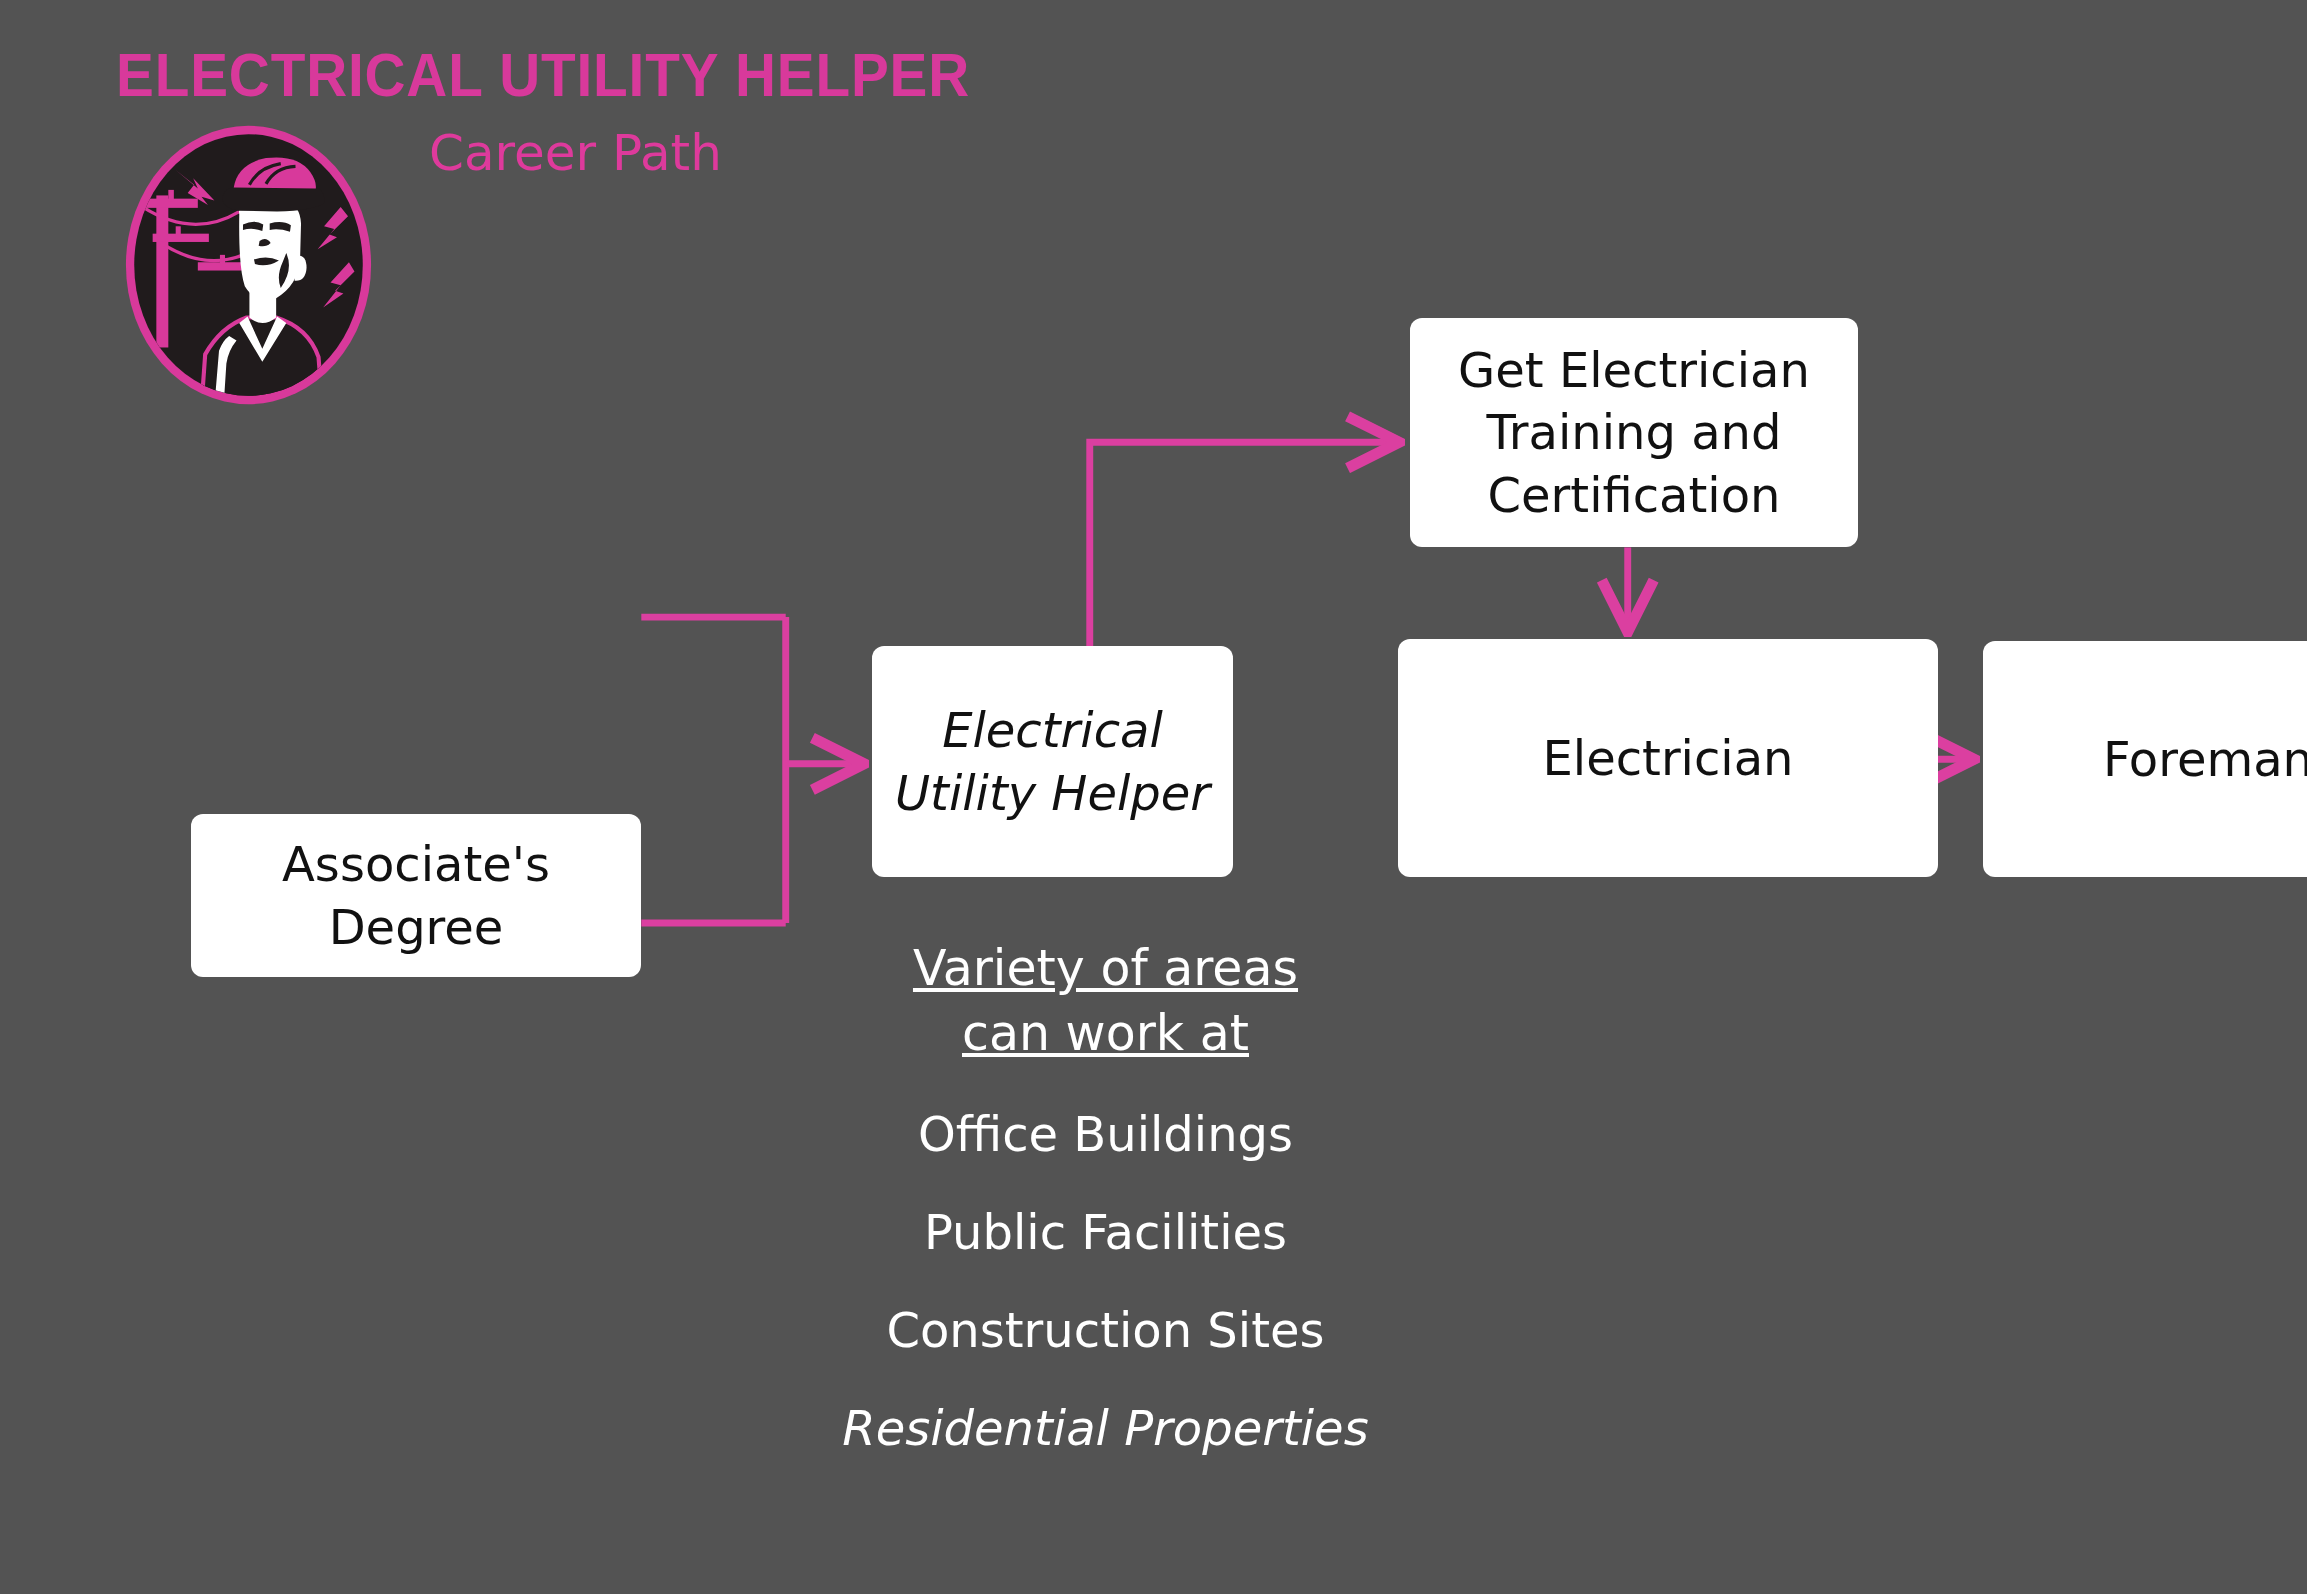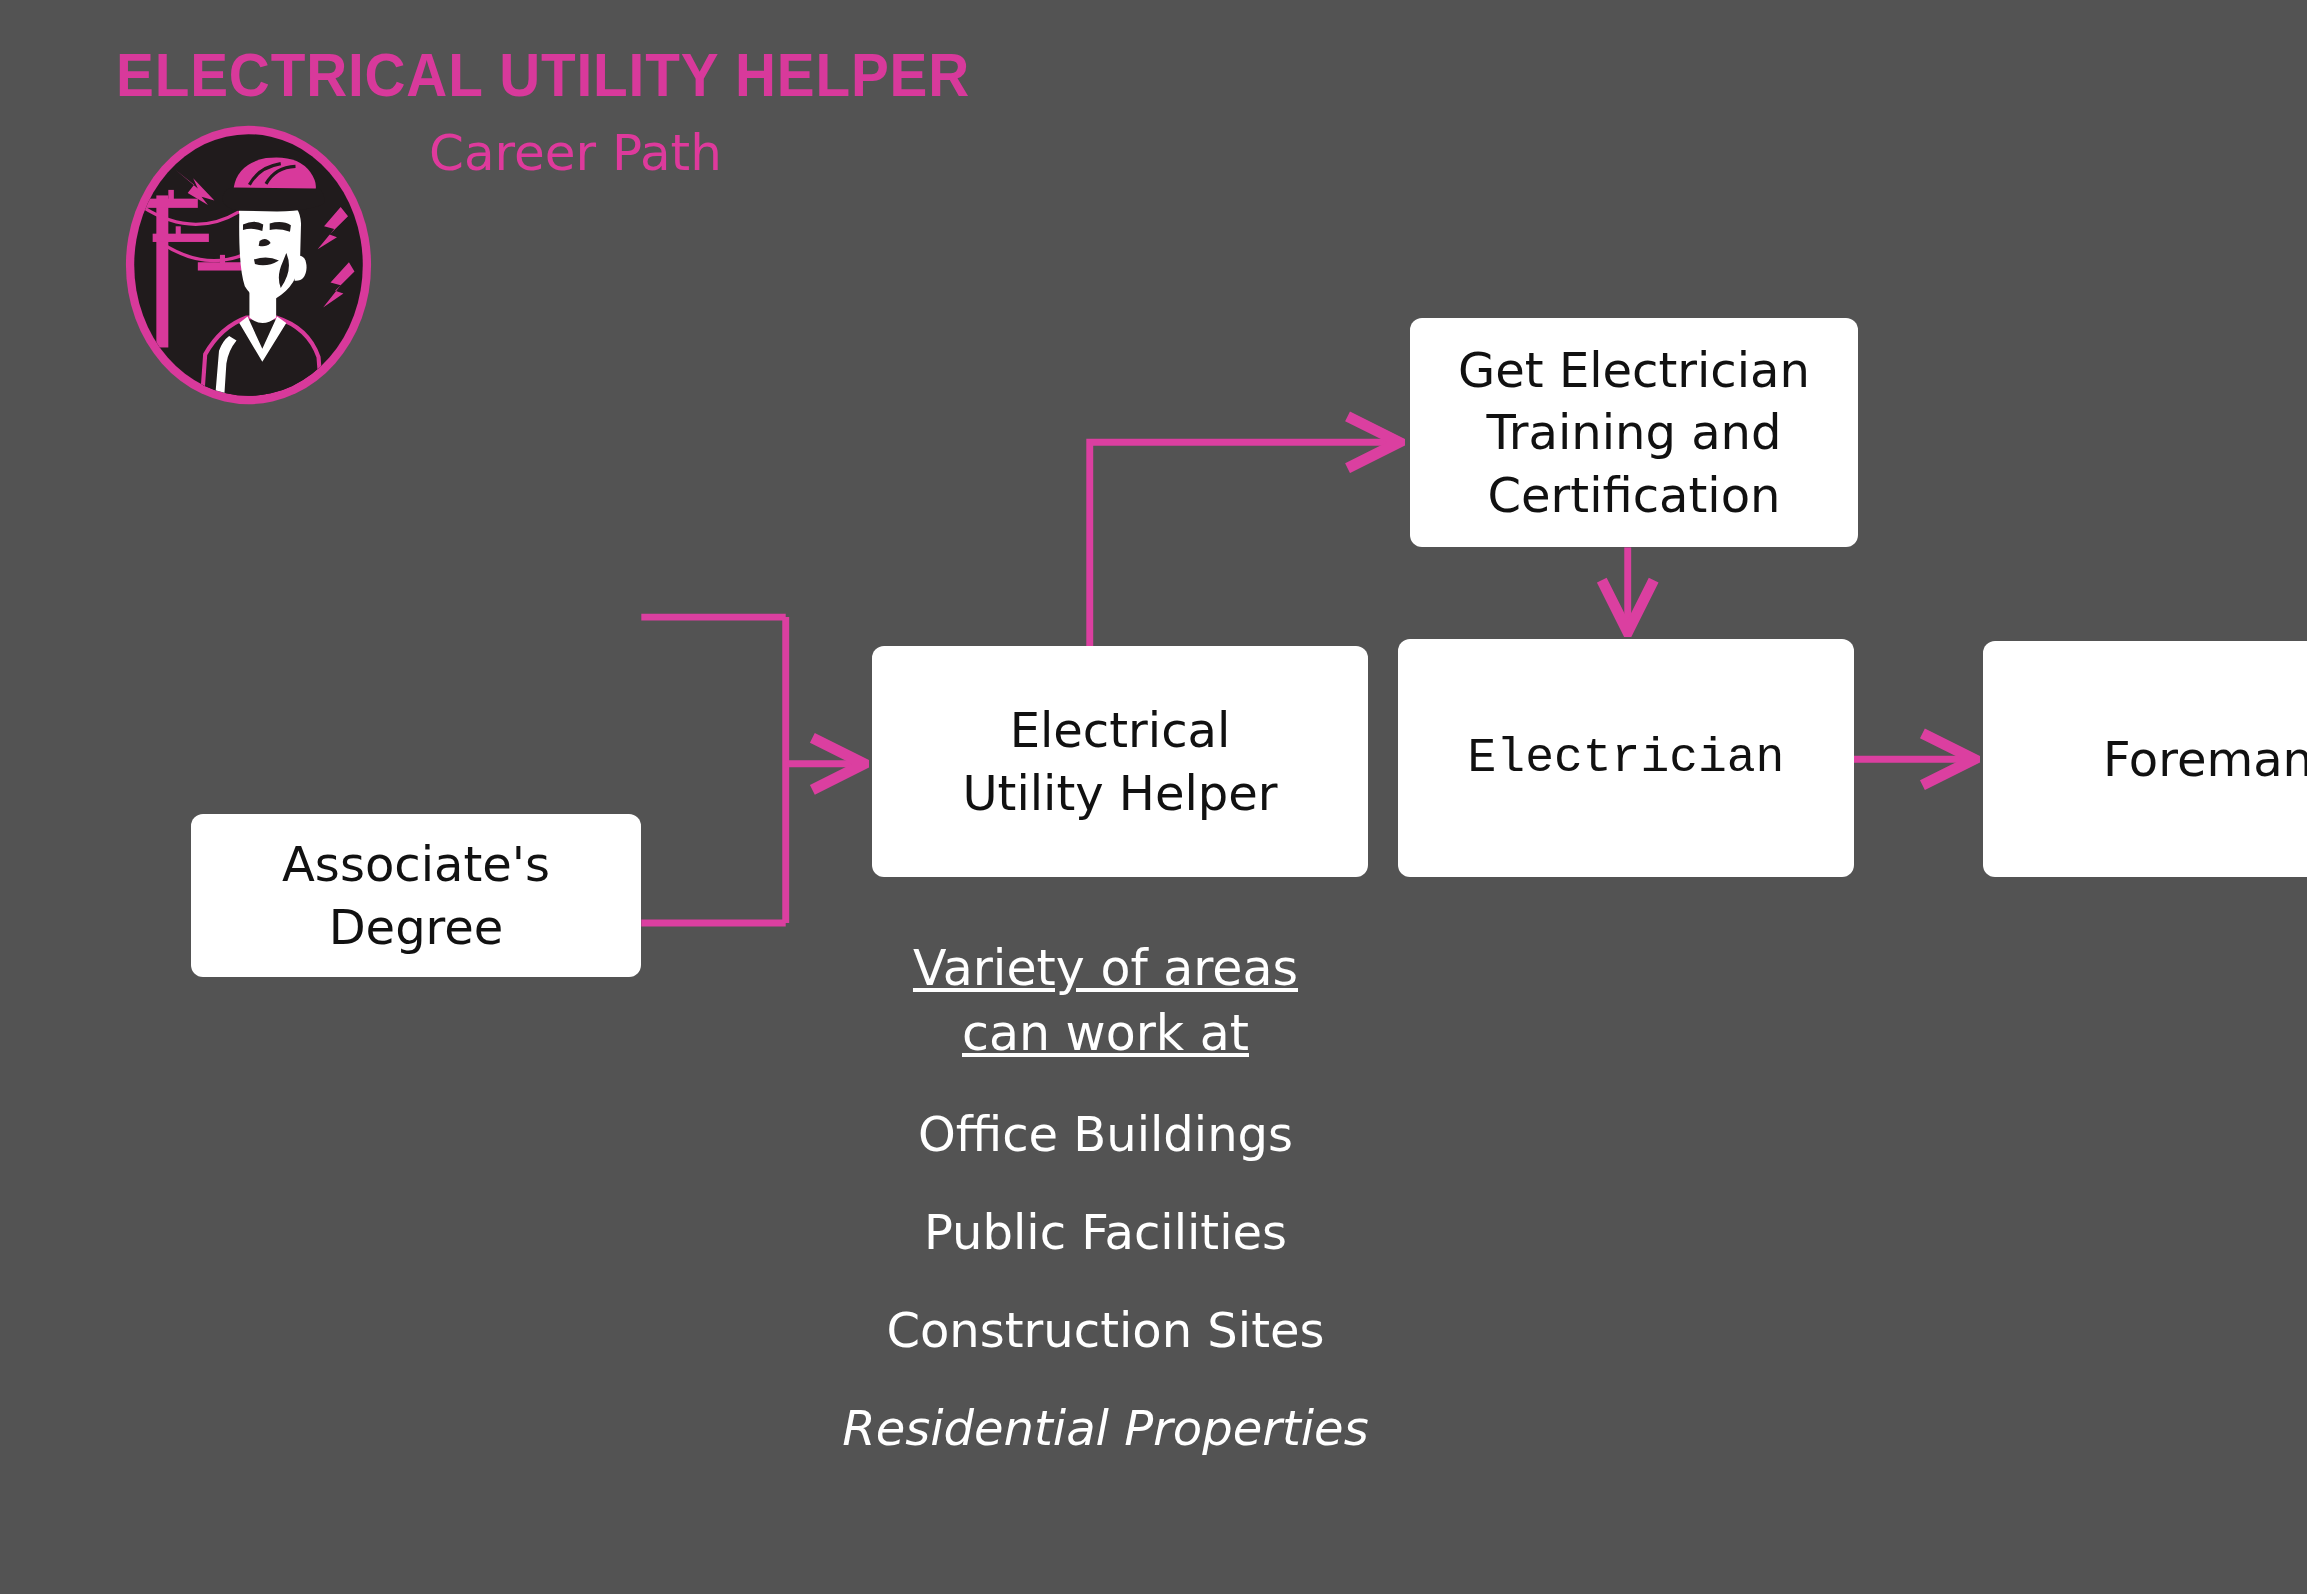--- a/index.html
+++ b/index.html
@@ -68,23 +68,23 @@
     font-family: "DejaVu Sans", sans-serif;
     font-size: 48px;
     line-height: 1.30;
     padding: 0 4px;
     box-sizing: border-box;
   }
   .node span { display: block; }
 
   #node-hs       { left: 191px;  top: 508px; width: 450px;  height: 215px; }
   #node-assoc    { left: 191px;  top: 814px; width: 450px;  height: 163px; }
-  #node-helper   { left: 872px; top: 646px; width: 496px;  height: 231px; }
+  #node-helper   { left: 872px; top: 646px; width: 361px;  height: 231px; font-style: italic; }
   #node-training { left: 1410px; top: 318px;  width: 448px;  height: 229px; }
-  #node-electrician { left: 1398px; top: 639px; width: 456px; height: 238px; font-family: Liberation Mono, monospace; }
+  #node-electrician { left: 1398px; top: 639px; width: 540px; height: 238px; }
   #node-foreman  { left: 1983px; top: 641px; width: 450px;  height: 236px; }
 
   
   #connectors {
     position: absolute;
     left: 0; top: 0;
     width: 3189px;
     height: 1595px;
     pointer-events: none;
   }

